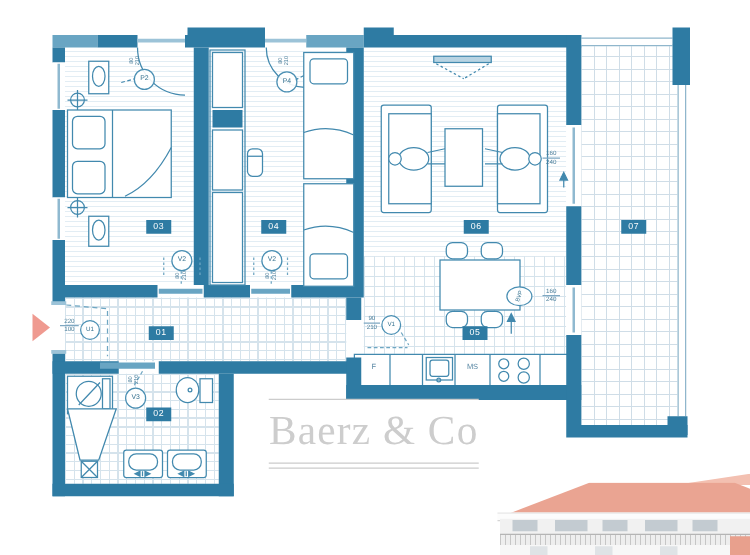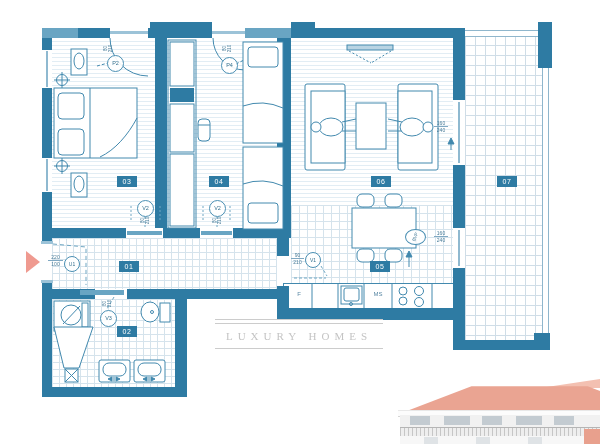--- a/index.html
+++ b/index.html
@@ -351,22 +351,22 @@
   <div class="measf" style="left:434px;top:120px;width:14px;">
     <span class="fr-top">160</span>
     <span>240</span>
   </div>
 
   <div class="klabel" style="left:291px;top:291px;width:16px;">F</div>
   <div class="klabel" style="left:368px;top:291px;width:20px;">MS</div>
 
   <div class="logo">
     <div class="rule"></div>
+    <div class="name">Baerz &amp; Co</div>
     <div class="rule"></div>
-    <div class="tagline">LUXURY HOMES</div>
     <div class="rule"></div>
   </div>
 
   <div class="bld">
     <div class="roof2"></div>
     <div class="roof"></div>
     <div class="fascia"></div>
     <div class="facade"></div>
     <div class="bwin" style="left:14px;width:20px;"></div>
     <div class="bwin" style="left:48px;width:26px;"></div>

